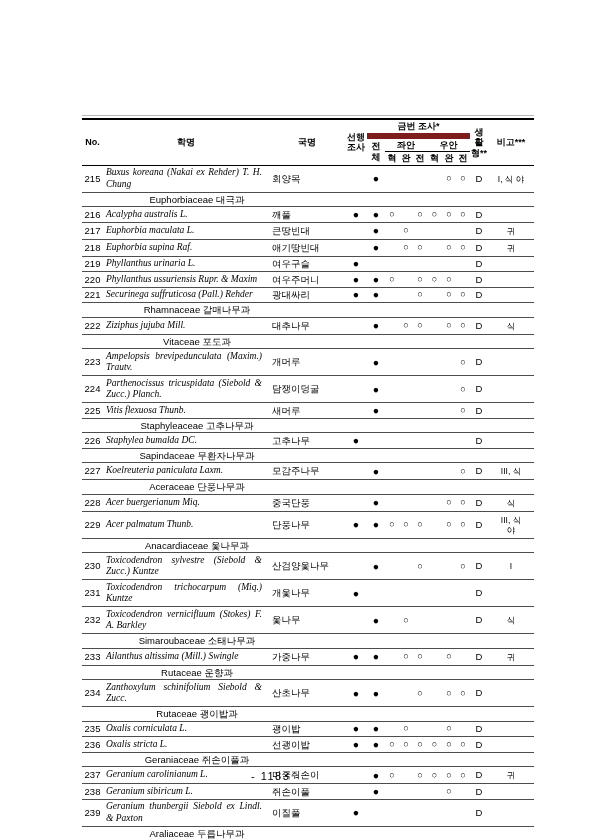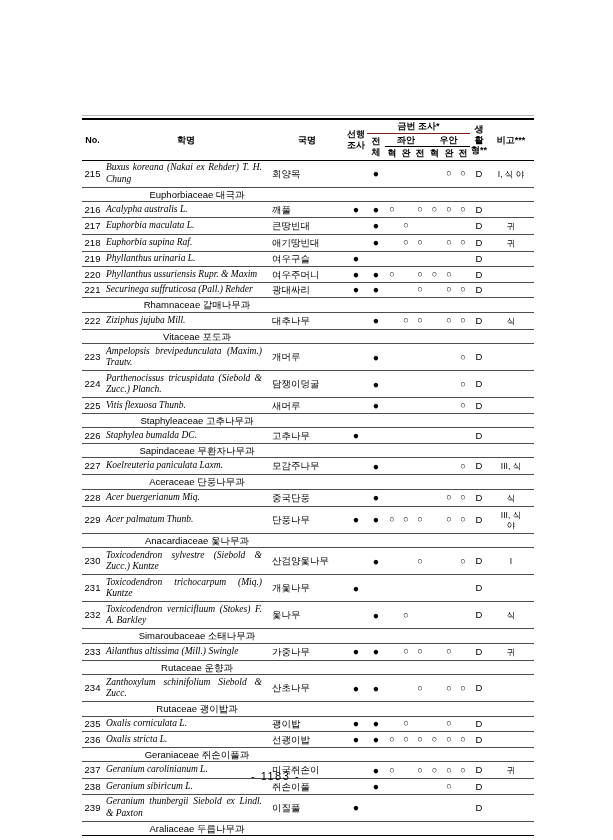--- a/index.html
+++ b/index.html
@@ -5,21 +5,21 @@
   html,body{margin:0;padding:0;background:#e8e8e8;}
   .page{position:relative;width:613px;height:840px;background:#ffffff;margin:0 auto;
         font-family:"Liberation Sans","DejaVu Sans",sans-serif;color:#000;overflow:hidden;}
   .tablewrap{position:absolute;left:82px;top:115px;width:452px;
              border-top:1px solid #b9b9b9;padding-top:2px;}
   table{border-collapse:collapse;table-layout:fixed;width:452px;
         border-top:2px solid #000;border-bottom:1.5px solid #000;}
   thead{border-bottom:1.5px solid #000;}
   thead th{font-weight:bold;font-size:9px;line-height:10.5px;padding:1px 0;
            text-align:center;vertical-align:middle;font-family:"Liberation Sans","DejaVu Sans",sans-serif;}
-  th.current{border-bottom:1px solid #7f1d1d;}
+  th.current{border-bottom:6px solid #7f1d1d;}
   th.bank{border-bottom:1px solid #000;}
   tbody tr{border-top:1px solid #4d4d4d;}
   tbody tr:first-child{border-top:none;}
   tbody td{font-size:9.5px;line-height:11.5px;padding:1.5px 2px;vertical-align:middle;}
   td.c{text-align:center;padding:1.5px 0;}
   td.no{text-align:center;font-size:9.5px;margin-left:20px;}
   td.sci{font-family:"Liberation Serif","DejaVu Serif",serif;font-style:italic;
          text-align:justify;padding-left:3px;padding-right:7px;}
   td.kor{padding-left:3px;}
   td.mf{font-size:10.5px;line-height:11px;}

